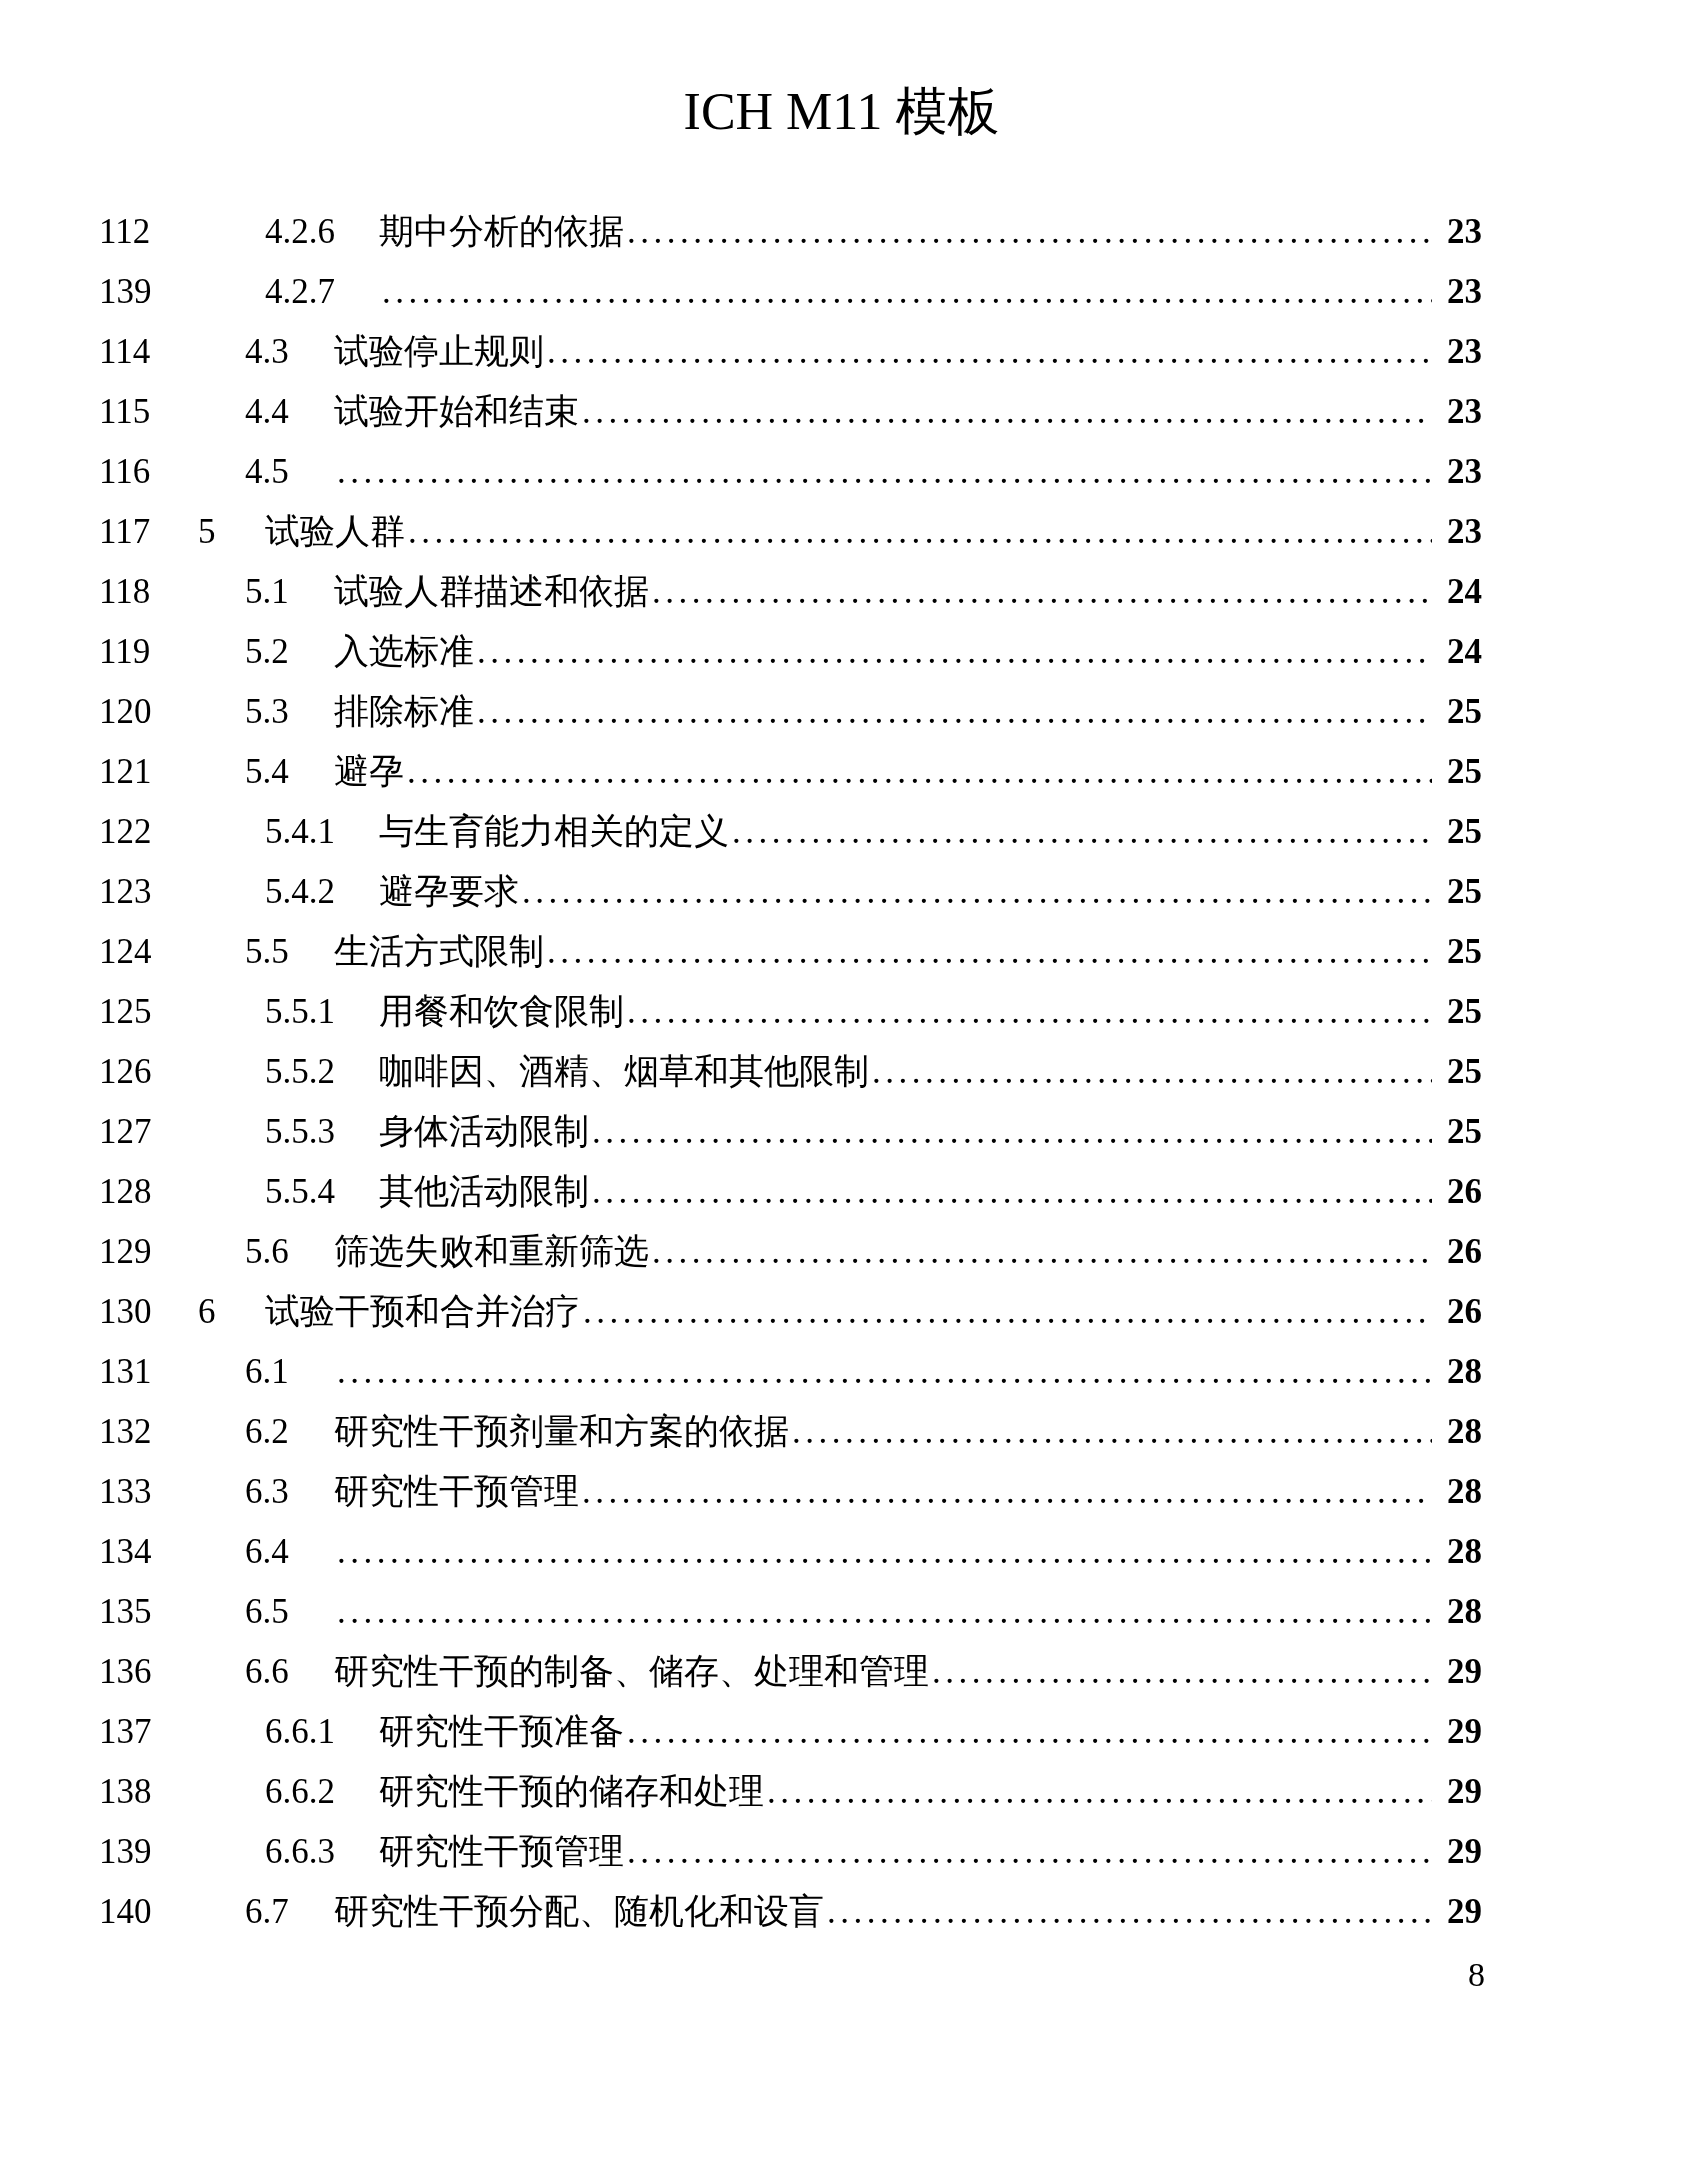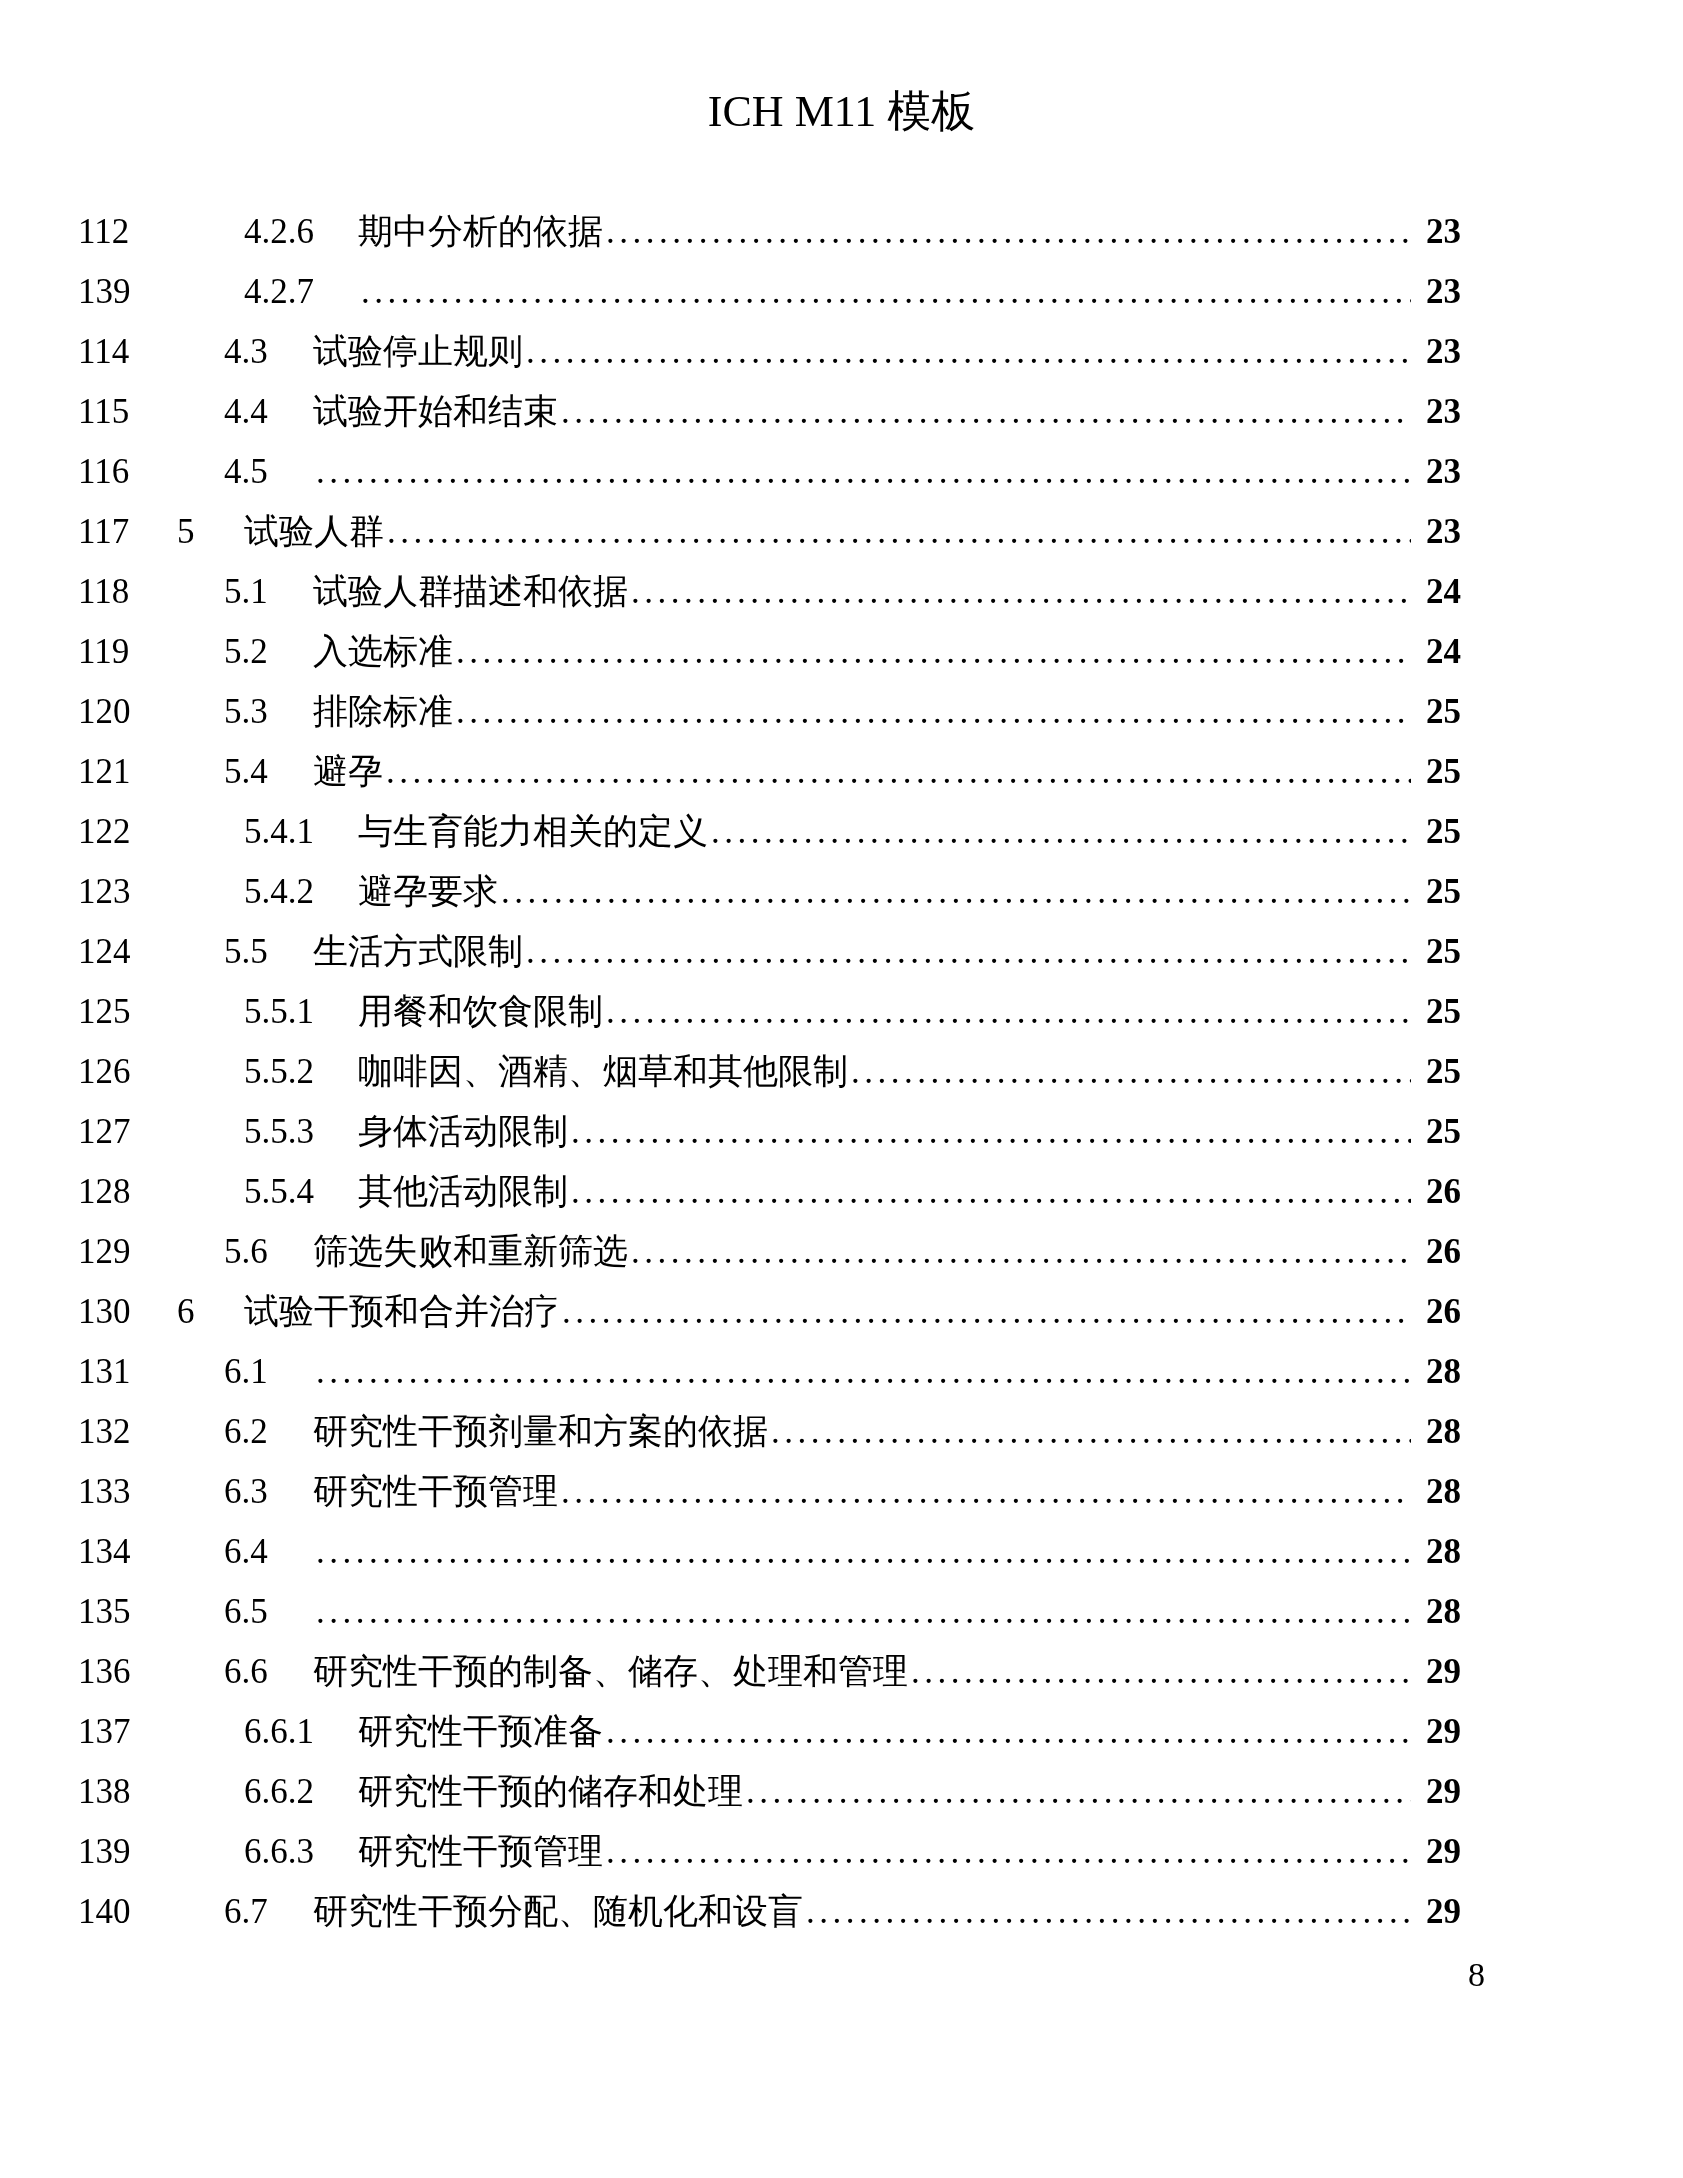--- a/index.html
+++ b/index.html
@@ -16,32 +16,32 @@
     font-family: "Liberation Serif", "DejaVu Serif", serif;
   }
   .page {
     position: absolute;
     inset: 0;
   }
   .page-header {
     margin-top: 89px;
     width: 1683px;
     text-align: center;
-    font-size: 44px;
+    font-size: 52px;
     line-height: 46px;
     white-space: nowrap;
   }
   .toc {
     margin-top: 67px;
   }
   .toc-row {
     display: flex;
     height: 60px;
     line-height: 60px;
-    padding-left: 78px;
+    padding-left: 99px;
     width: 1383px;
     font-size: 35px;
     white-space: nowrap;
   }
   .lineno {
     flex: none;
     width: 99px;
   }
   .secno {
     flex: none;

